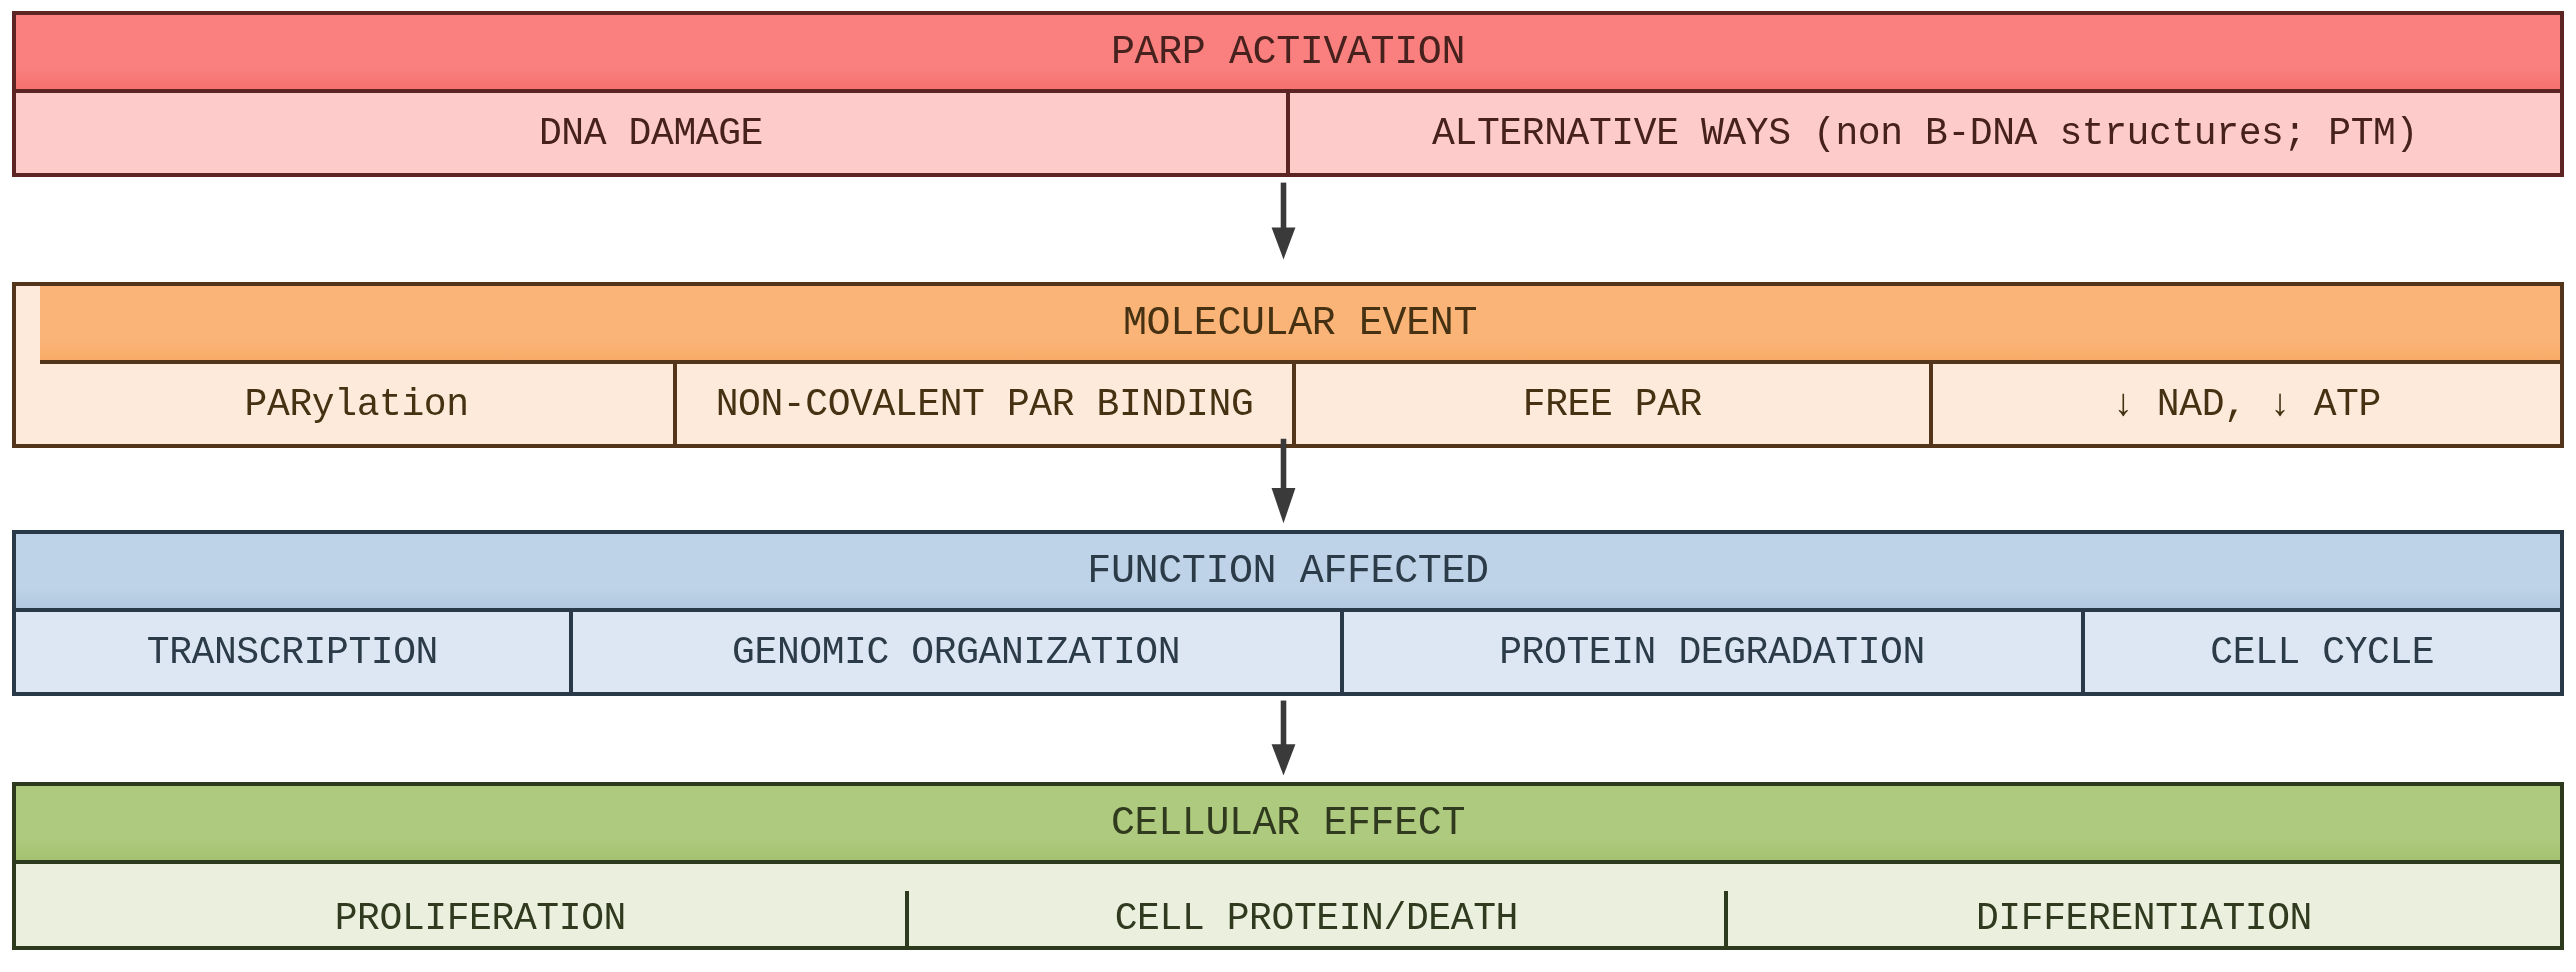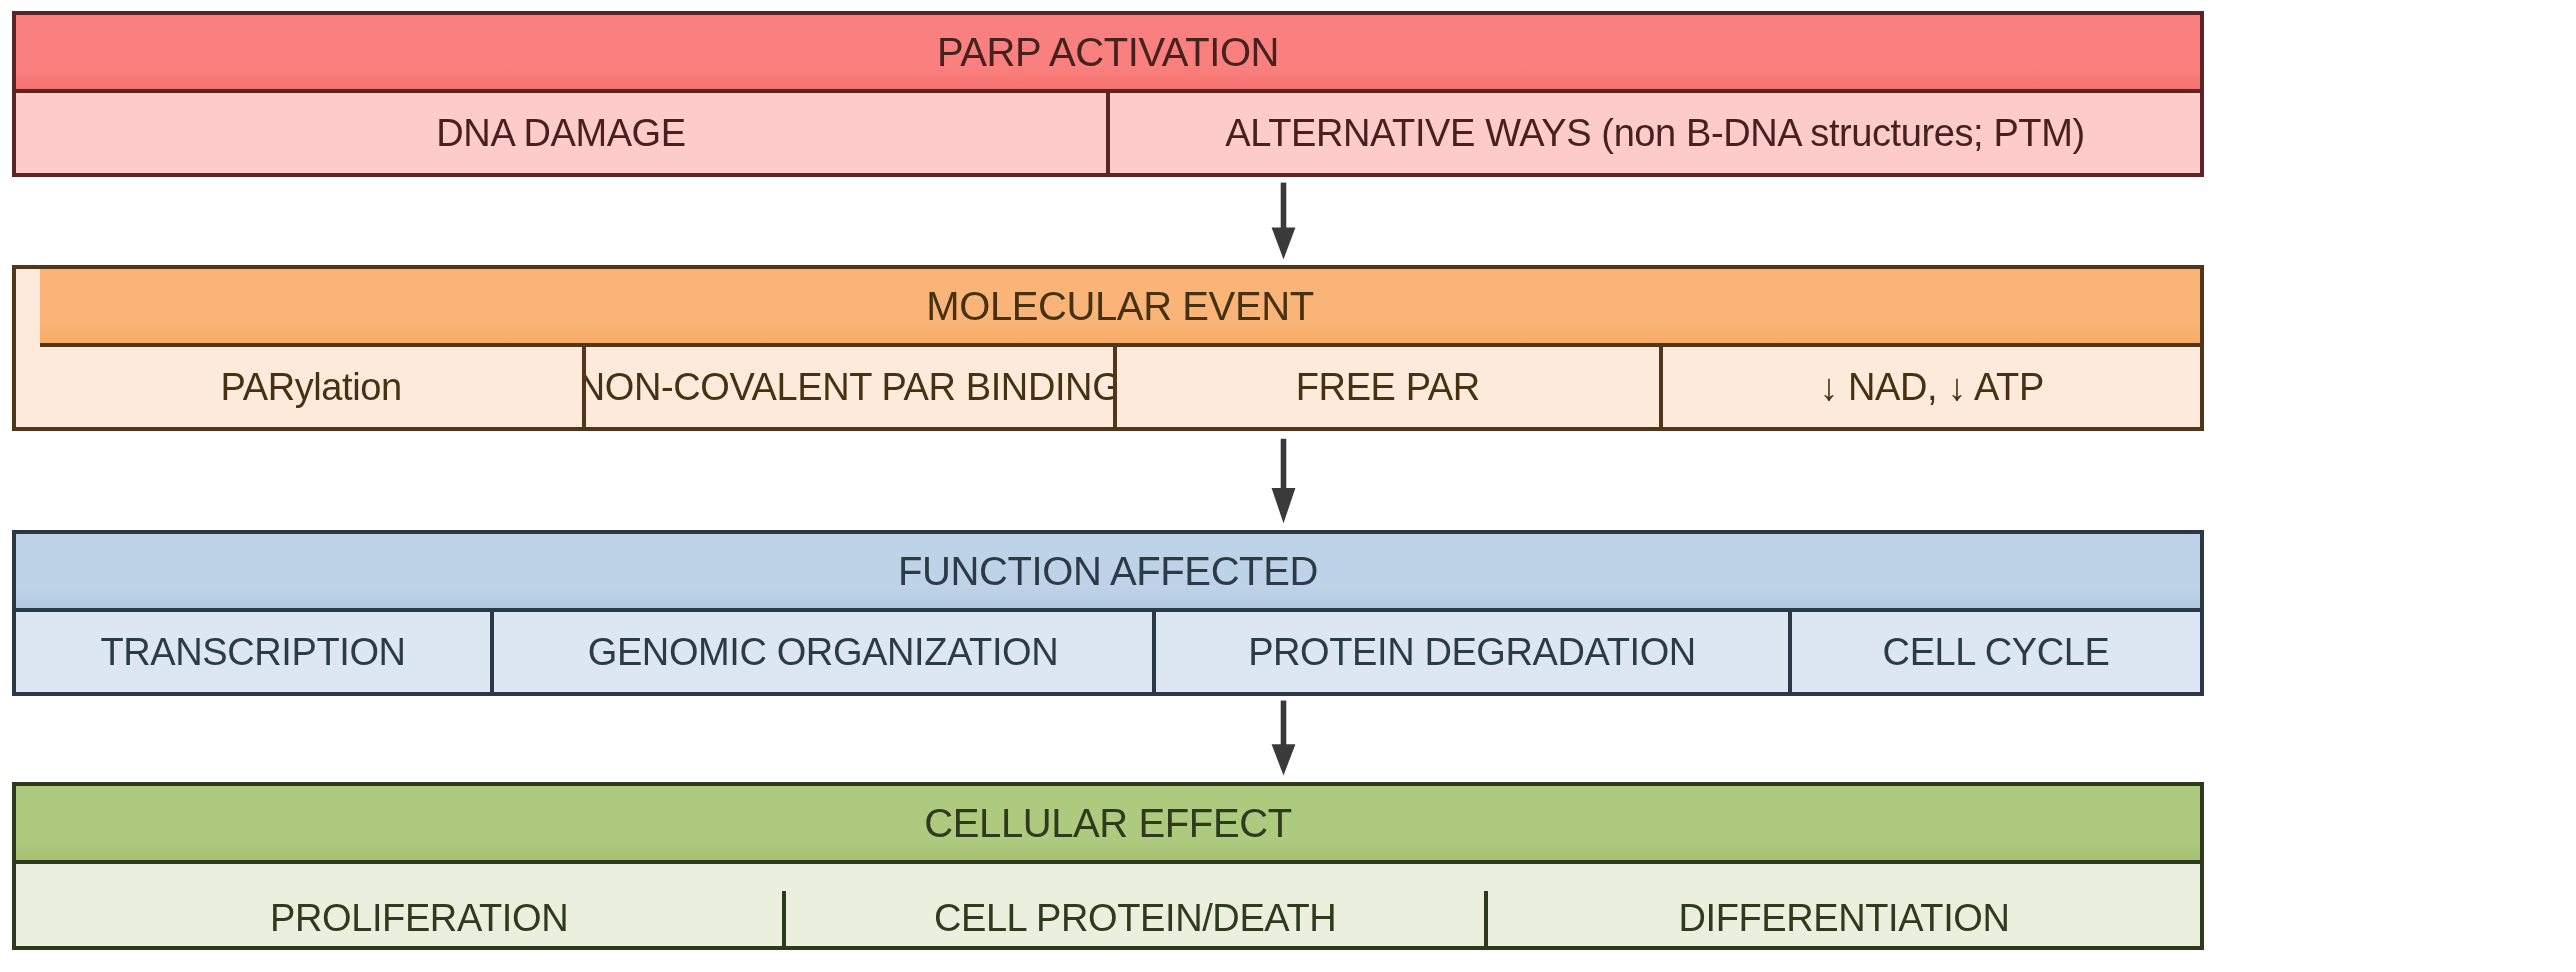--- a/index.html
+++ b/index.html
@@ -13,26 +13,27 @@
   }
   .stage {
     position: relative;
     width: 2576px;
     height: 973px;
     background: #ffffff;
   }
   .band {
     position: absolute;
     left: 12px;
-    width: 2192px;
+    width: 2552px;
     box-sizing: border-box;
     border: 4.8px solid var(--bd, #333);
     display: flex;
     flex-direction: column;
     background: var(--cbg, #eee);
+    font-family: Liberation Mono, monospace;
   }
   .band-header {
     box-sizing: border-box;
     height: 78px;
     flex: 0 0 78px;
     border-bottom: 4.8px solid var(--bd, #333);
     background: linear-gradient(to bottom, var(--hbg) 0%, var(--hbg) 72%, var(--hbg2, var(--hbg)) 100%);
     display: flex;
     align-items: center;
     justify-content: center;
@@ -64,21 +65,21 @@
   .cell:last-child { border-right: none; }
 
   .flow-arrow {
     position: absolute;
     left: 1266px;
     width: 35px;
   }
   .flow-arrow svg { display: block; width: 100%; height: 100%; }
 
   #band-parp   { top: 11.2px;  height: 166px; }
-  #band-mol    { top: 265px; height: 166px; padding-left: 24px; }
+  #band-mol    { top: 282px; height: 166px; padding-left: 24px; }
   #band-func   { top: 530px; height: 166px; }
   #band-cell   { top: 782px; height: 168px; gap: 27px; }
   #arrow-1 { top: 181px; height: 80px; }
   #arrow-2 { top: 437px; height: 88px; }
   #arrow-3 { top: 699px; height: 78px; }
 </style>
 </head>
 <body>
 
 <div class="stage">

